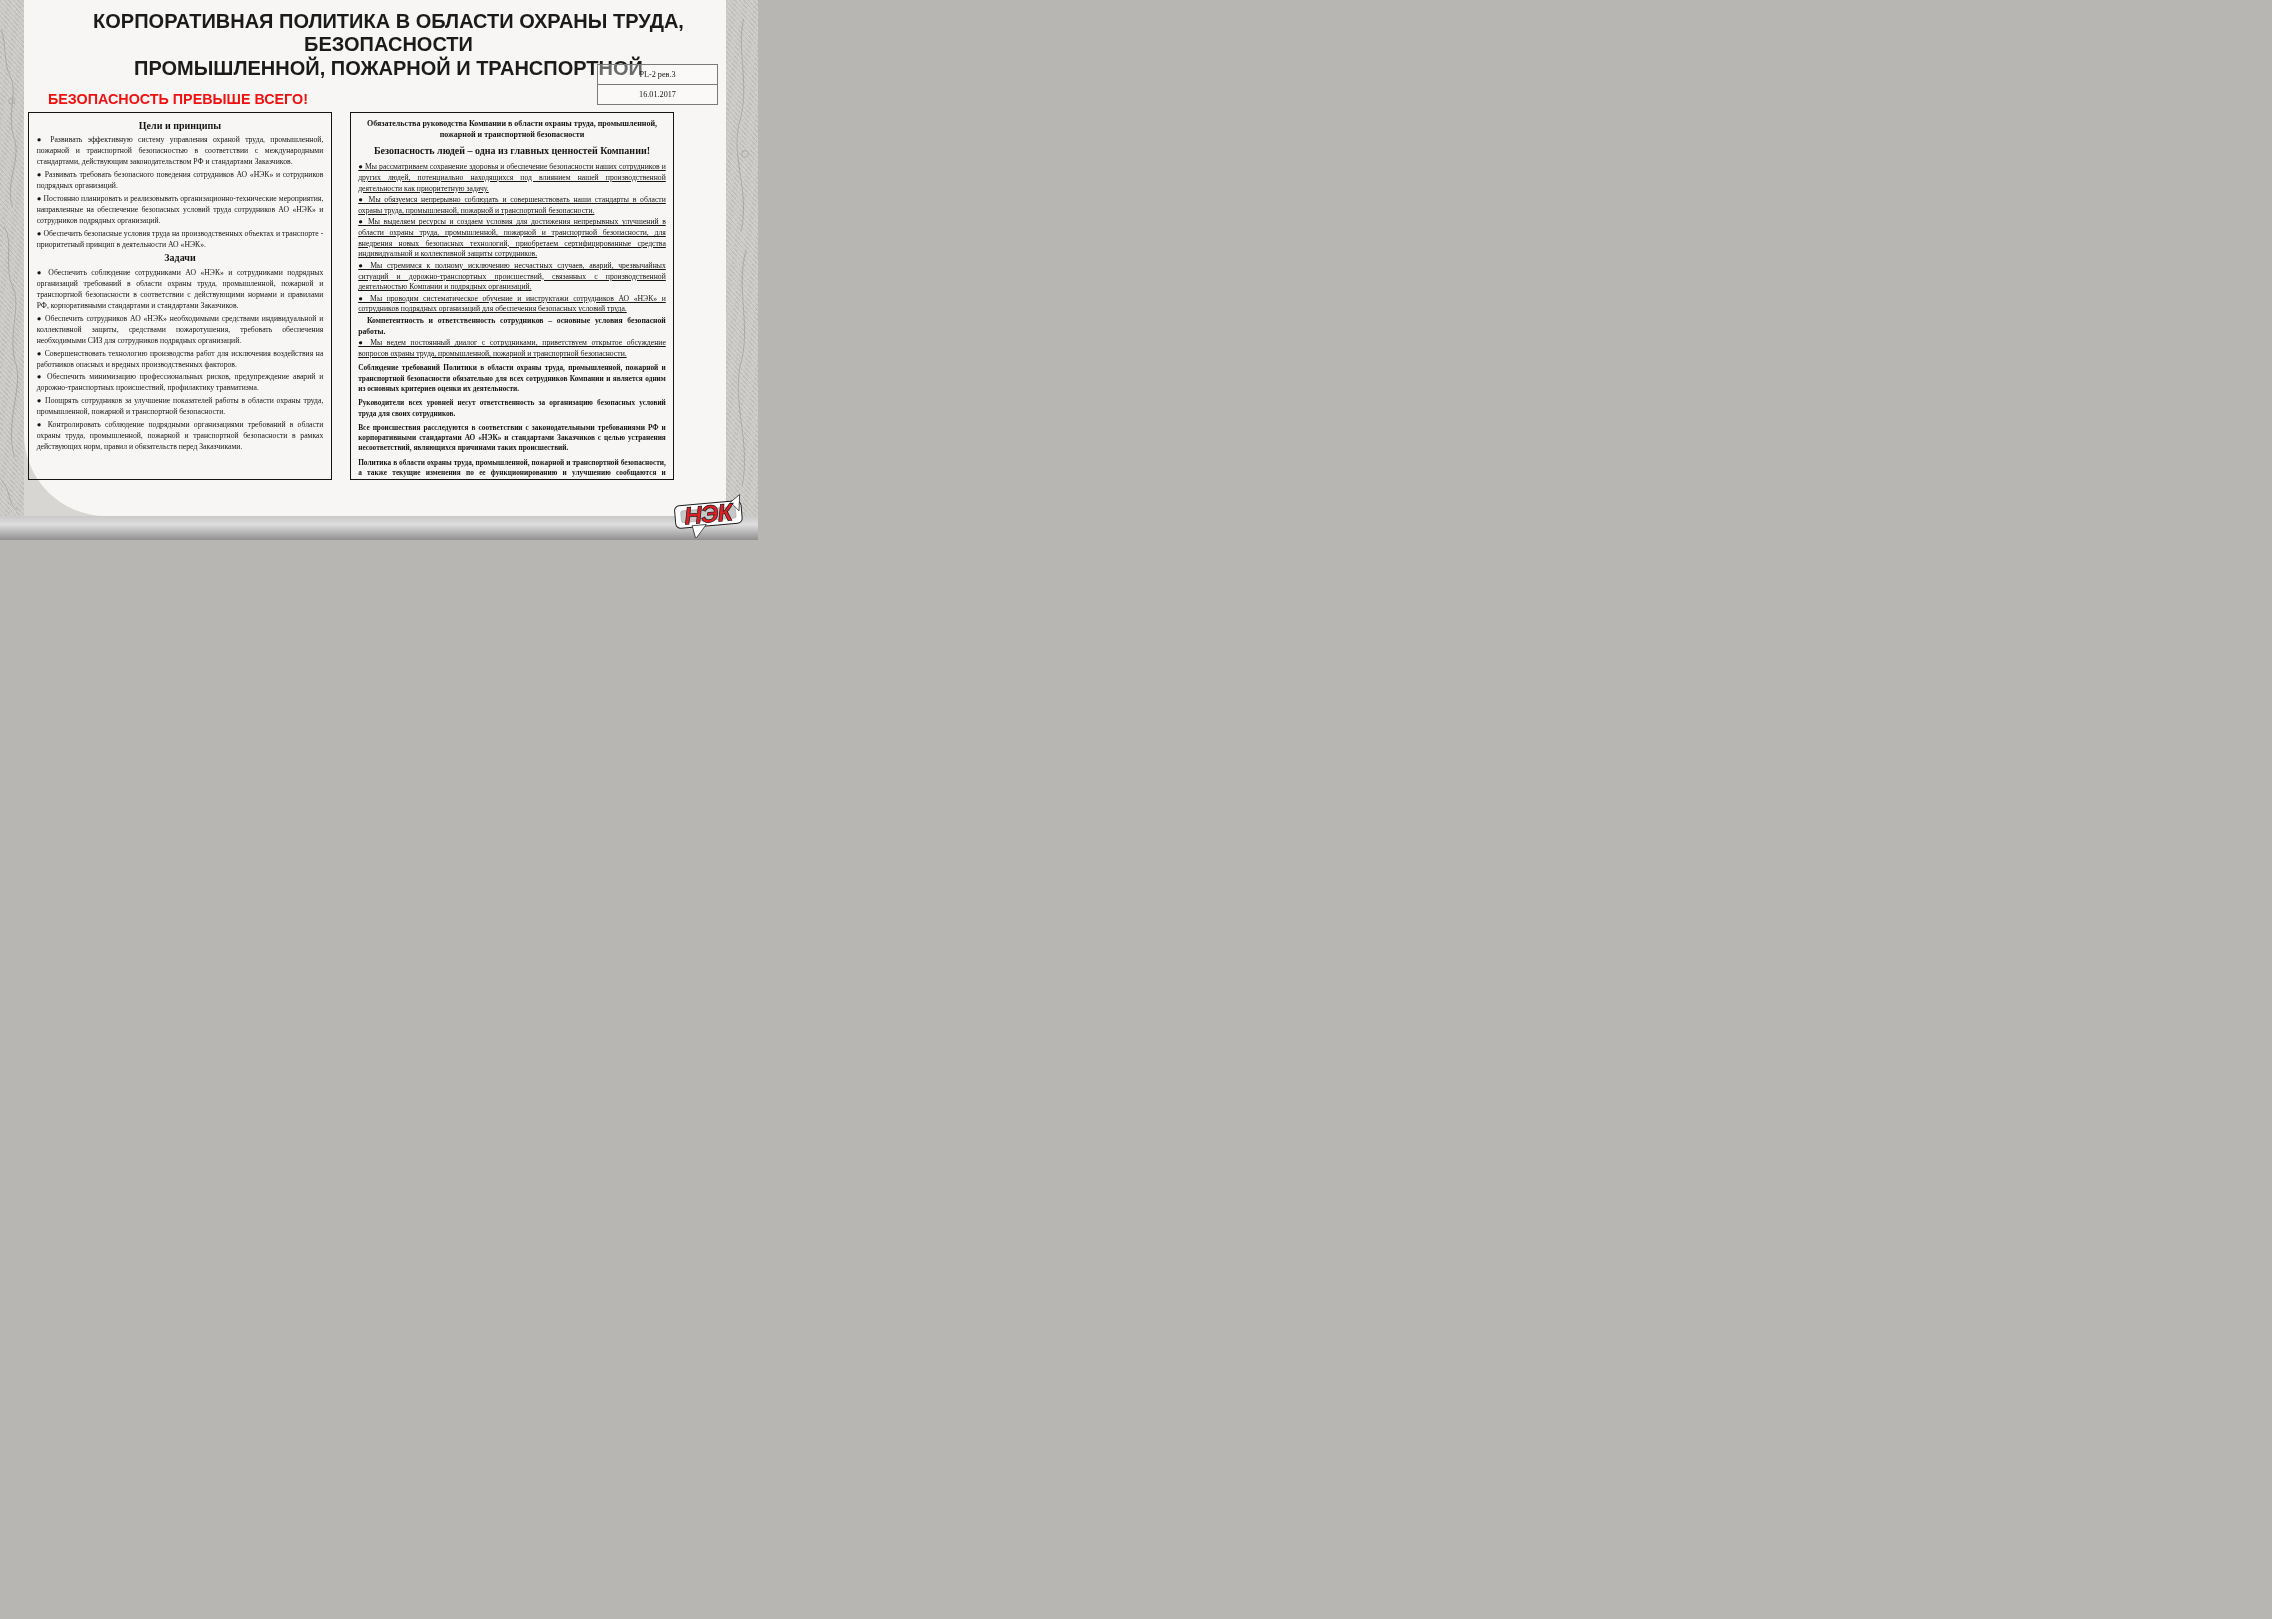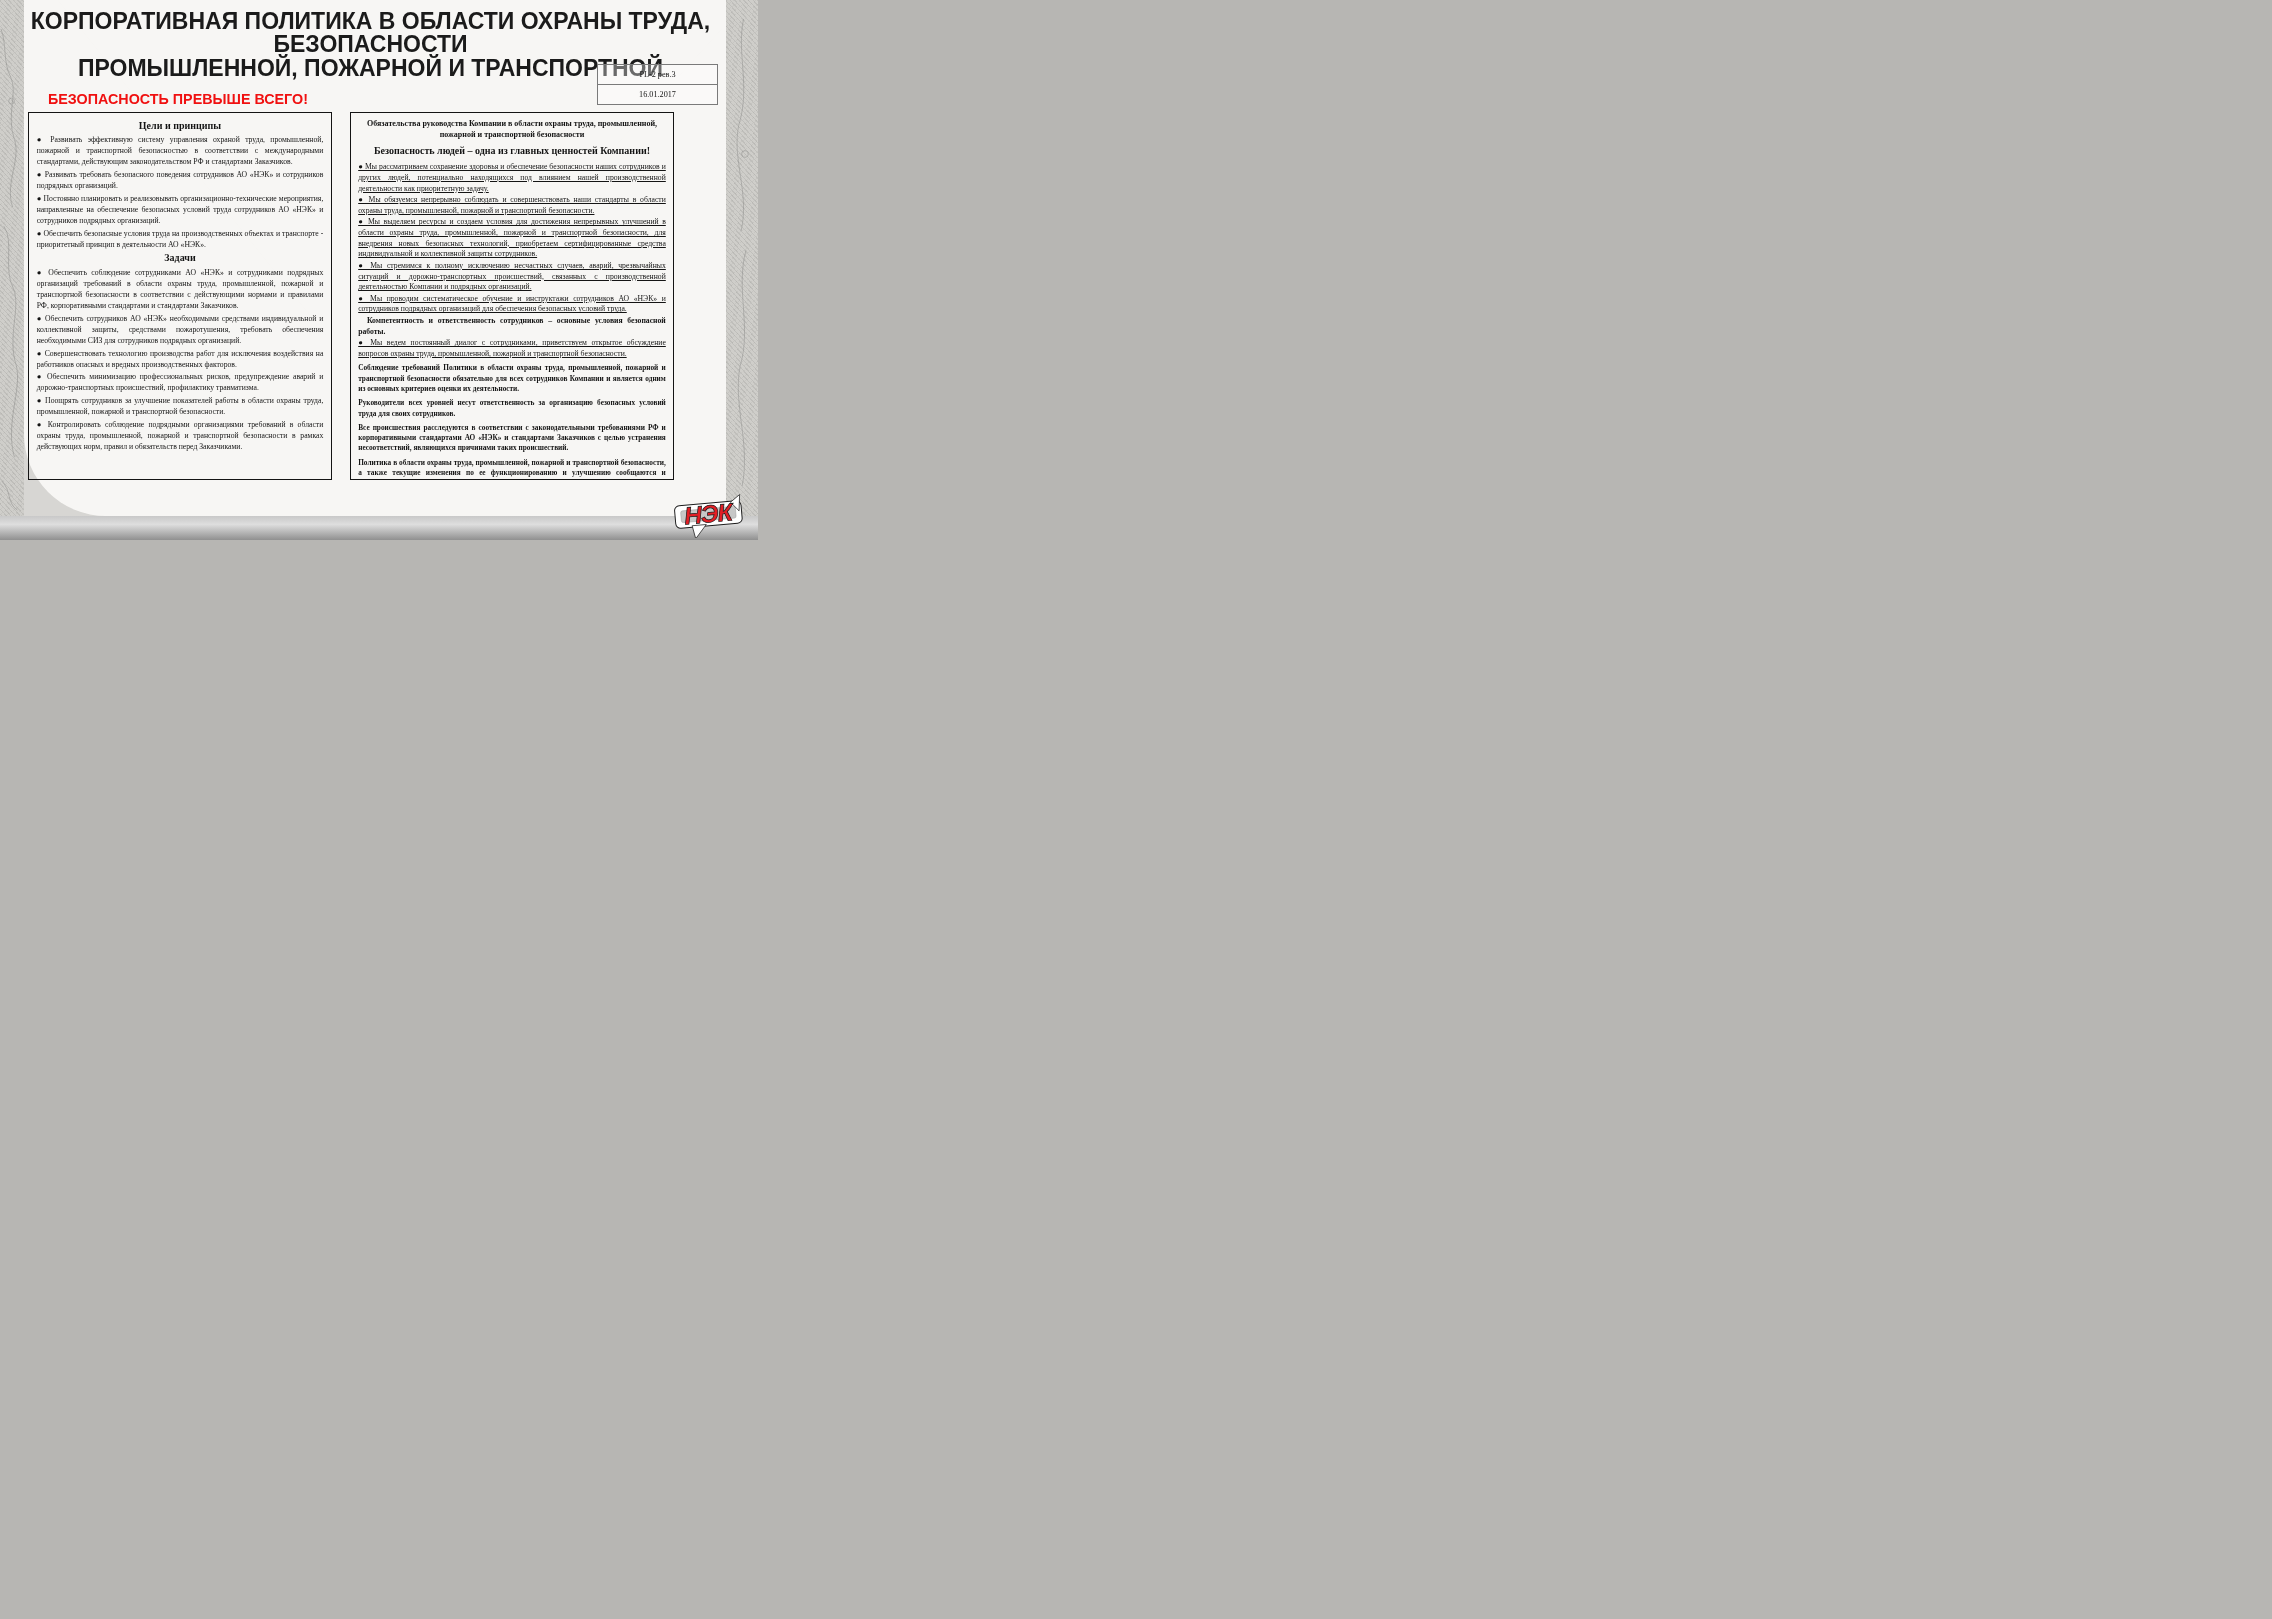--- a/index.html
+++ b/index.html
@@ -21,23 +21,23 @@
     position:absolute;left:24px;top:0;width:702px;height:516px;z-index:1;
     background:rgba(250,249,246,.93);
     border-bottom-left-radius:82px;
   }
   .band{
     position:absolute;left:0;top:516px;width:100%;height:23.6px;z-index:2;
     background:linear-gradient(180deg,#c8c8c8 0%,#dedede 35%,#909090 100%);
   }
   
   .title{
-    position:absolute;left:24px;top:9.6px;width:693px;z-index:3;
+    position:absolute;left:42px;top:9.6px;width:693px;z-index:3;
     text-align:center;font-family:"Liberation Sans",sans-serif;
-    font-weight:800;font-size:23px;line-height:23.6px;color:#1b1b1b;
+    font-weight:800;font-size:20px;line-height:23.6px;color:#1b1b1b;
   }
   .slogan{
     position:absolute;left:48px;top:90px;z-index:3;
     font-family:"Liberation Sans",sans-serif;font-weight:800;font-size:15.4px;
     color:#f01010;transform:scaleX(.93);transform-origin:left center;white-space:nowrap;
   }
   .docbox{
     position:absolute;left:597px;top:64px;width:119px;z-index:3;
     border:0.5px solid #7a7a7a;background:rgba(255,255,255,.35);
     font-size:8.2px;text-align:right;

